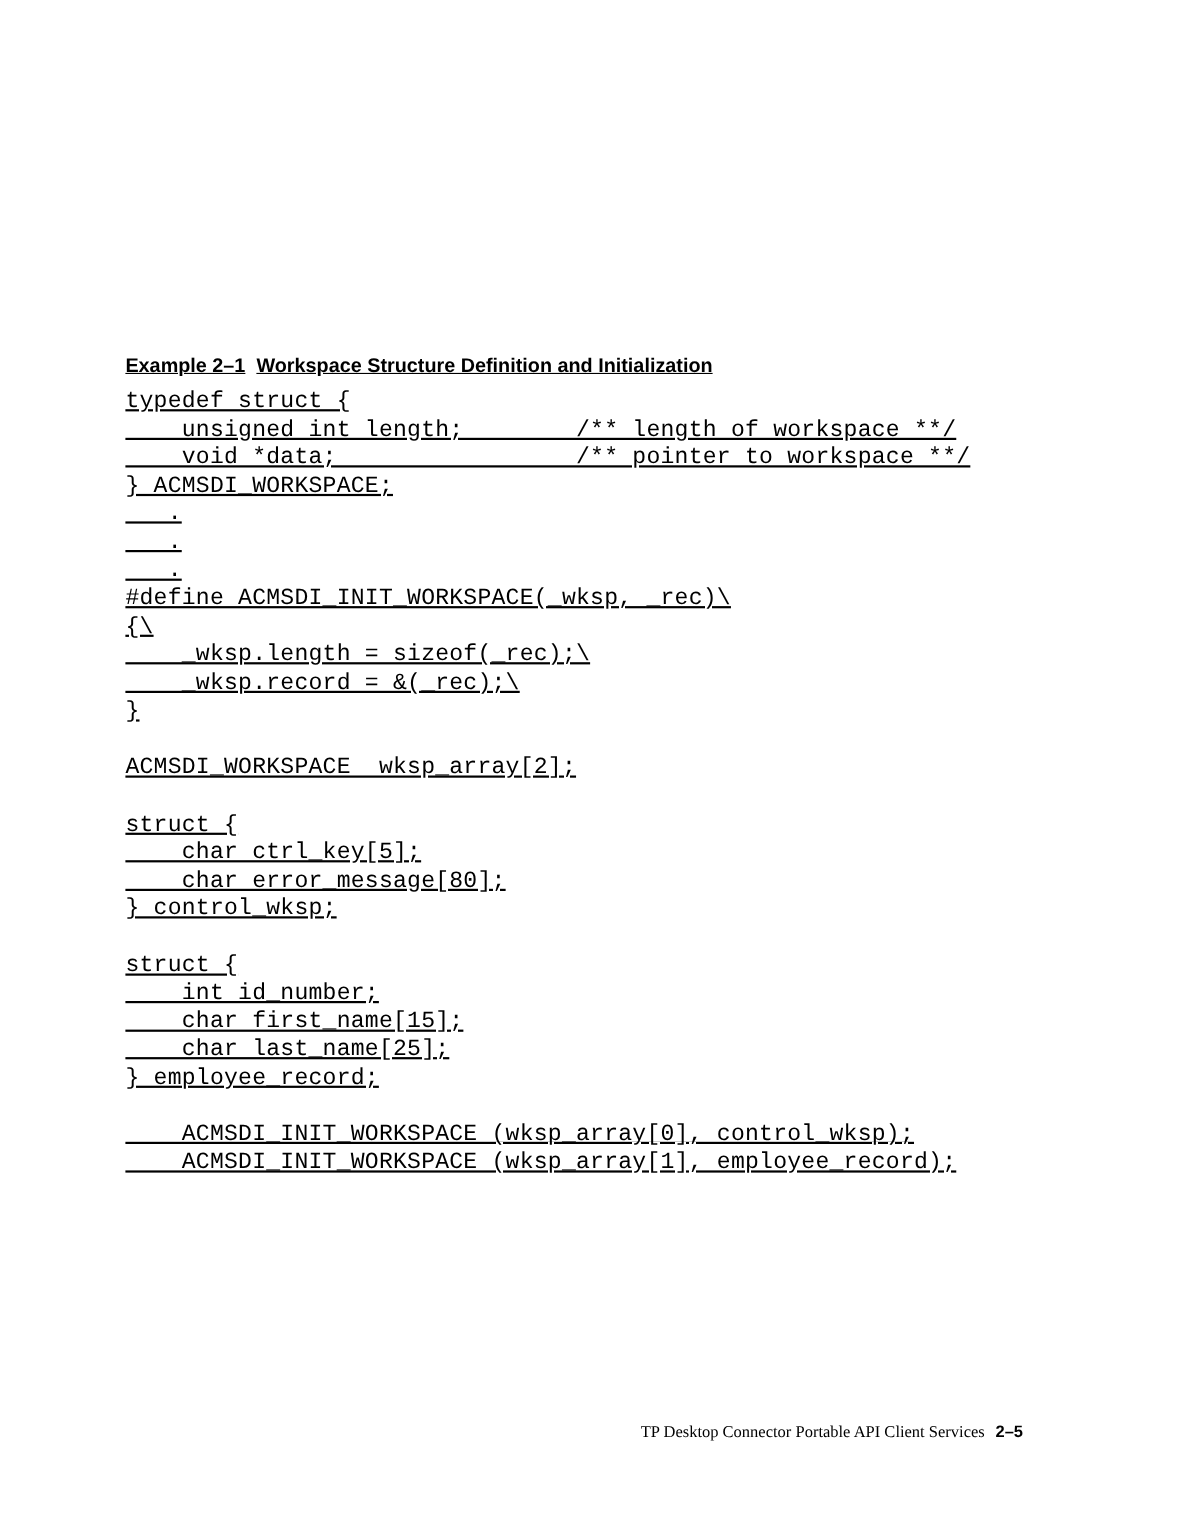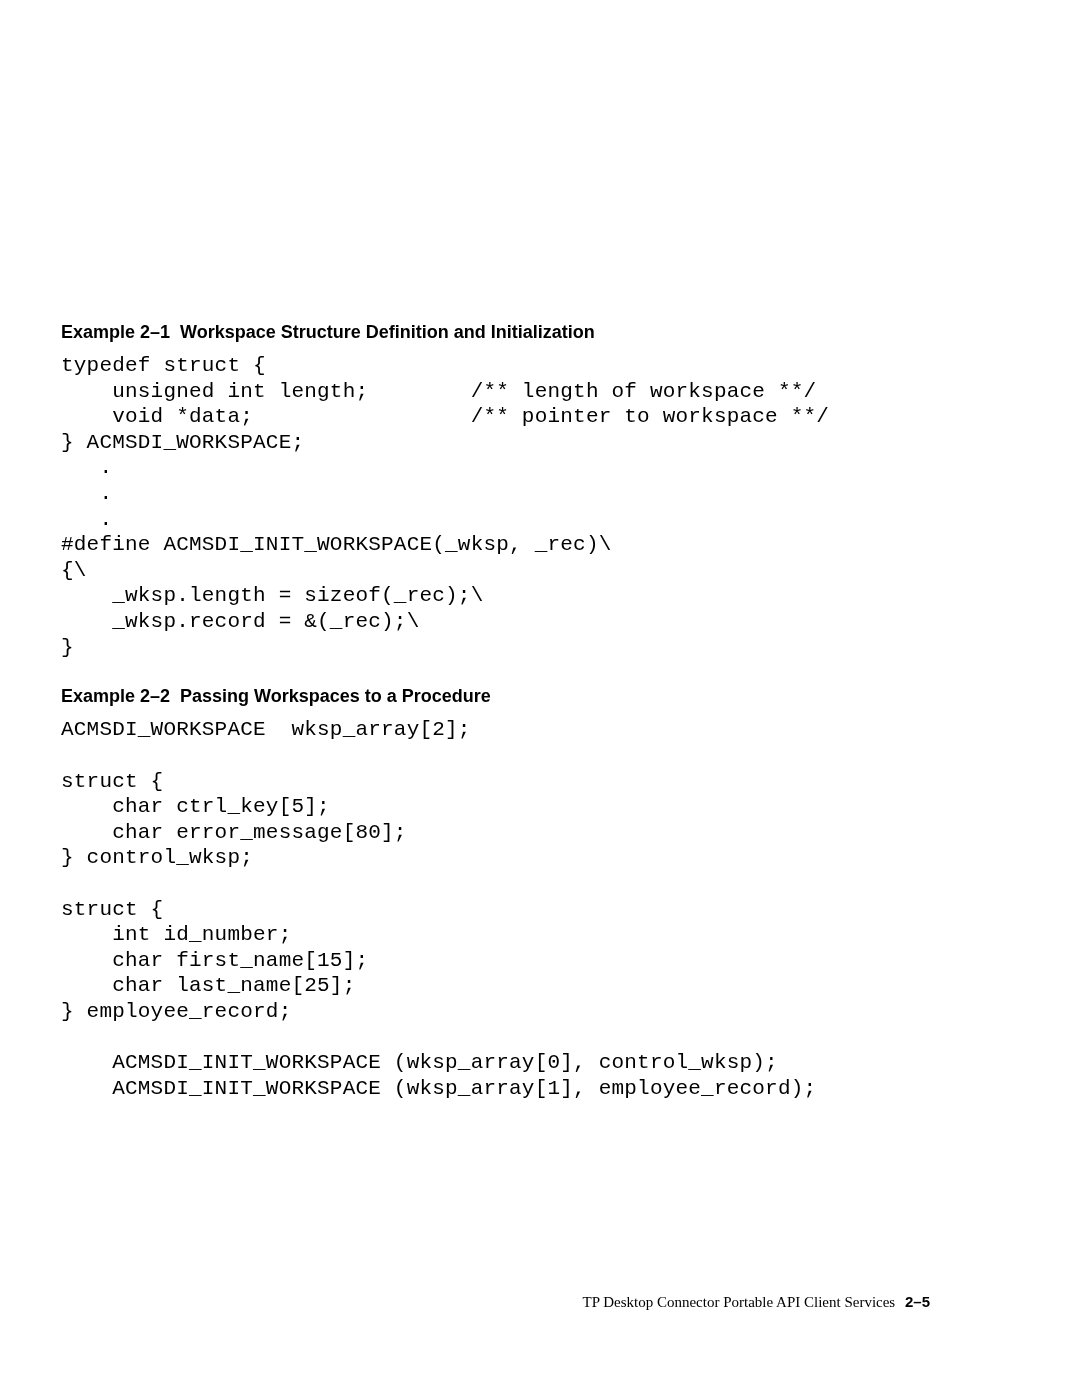--- a/index.html
+++ b/index.html
@@ -6,22 +6,23 @@
     margin: 0;
     padding: 0;
     background: #ffffff;
     font-family: "Times New Roman", Times, serif;
     color: #000000;
     width: 1080px;
     height: 1397px;
     position: relative;
   }
   .page {
-    padding: 322px 150px 0 61px;
+    padding: 322px 150px 0 114px;
     width: 780px;
+    text-decoration: underline;
   }
   .example-title {
     font-family: Arial, Helvetica, sans-serif;
     font-weight: bold;
     font-size: 18px;
     margin: 0 0 10px 0;
   }
   .code-block {
     font-family: "Courier New", Courier, monospace;
     font-size: 21px;
@@ -69,23 +70,20 @@
    .
    .
    .
 #define ACMSDI_INIT_WORKSPACE(_wksp, _rec)\
 {\
     _wksp.length = sizeof(_rec);\
     _wksp.record = &amp;(_rec);\
 }</div>
 
 
-  <div class="example-title">
-    <span class="ex-num">Example 2–2</span><span>Passing Workspaces to a Procedure</span>
-  </div>
 
   <div class="code-block">ACMSDI_WORKSPACE  wksp_array[2];
 
 struct {
     char ctrl_key[5];
     char error_message[80];
 } control_wksp;
 
 struct {
     int id_number;

